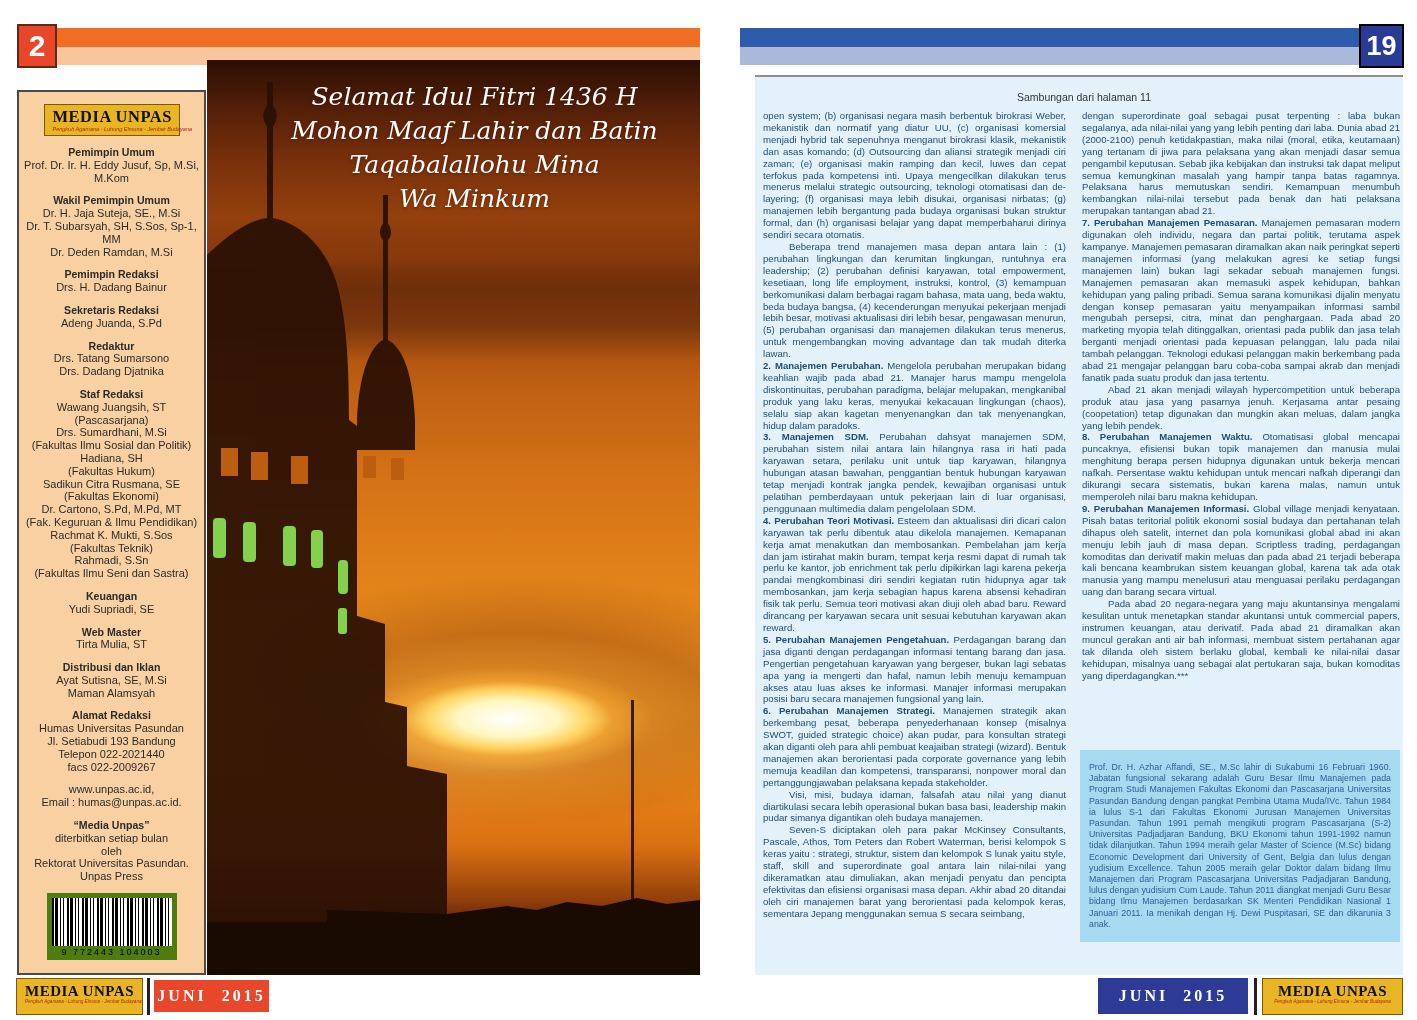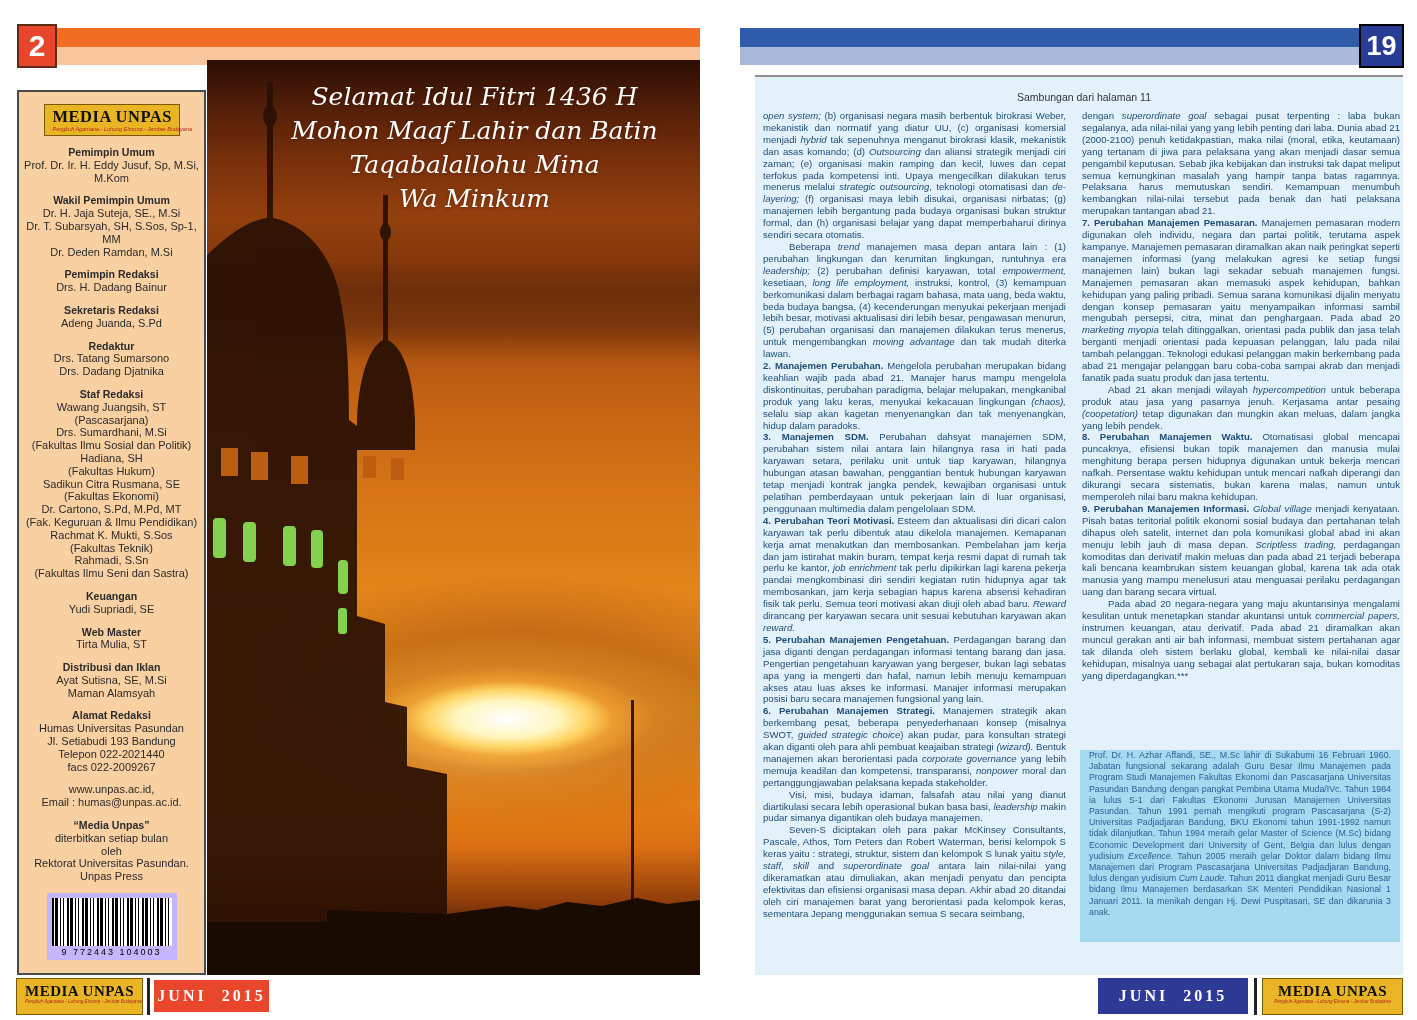--- a/index.html
+++ b/index.html
@@ -20,21 +20,21 @@
            padding-top:10px;overflow:hidden;}
   .logo{background:#e9b524;border:1px solid #7a5a00;box-sizing:border-box;text-align:center;
         padding:3px 8px 2px;}
   .logo-sidebar{width:136px;margin:2px auto 0;}
   .logo-title{font-family:"Liberation Serif",serif;font-weight:bold;font-size:16.5px;
               letter-spacing:.5px;color:#101010;line-height:18px;white-space:nowrap;}
   .logo-tag{font-size:5.5px;font-style:italic;color:#b3261e;line-height:7px;white-space:nowrap;}
   .sb-section{margin-top:10px;}
   .sb-head{font-weight:bold;font-size:10.6px;line-height:12.8px;}
   .sb-line{font-size:11px;line-height:12.8px;}
-  .barcode{width:120px;margin:10px auto 0;background:#c4b5fd;padding:5px 5px 2px;}
+  .barcode{width:120px;margin:10px auto 0;background:#4d7c0f;padding:5px 5px 2px;}
   .barcode-stripes{height:48px;background:repeating-linear-gradient(90deg,
       #000 0 2px,#fff 2px 3px,#000 3px 6px,#fff 6px 8px,#000 8px 9px,#fff 9px 11px,
       #000 11px 12px,#fff 12px 15px);}
   .barcode-num{font-size:9px;letter-spacing:2px;color:#000;line-height:12px;}
 
   
   .photo{position:absolute;left:207px;top:60px;width:493px;height:915px;margin:0;overflow:hidden;
     background:
       radial-gradient(145px 52px at 61% 72%, #ffffff 0%, #fff6c0 35%, #ffd565 55%, rgba(250,170,50,.55) 72%, rgba(250,160,40,0) 100%),
       radial-gradient(240px 95px at 59% 73%, rgba(255,225,130,.7) 0%, rgba(248,170,60,.35) 55%, rgba(248,170,60,0) 100%),
@@ -65,23 +65,23 @@
          border-top:2px solid #8f8f8f;box-sizing:border-box;overflow:hidden;}
   .article-title{margin:9px 0 0 10px;font-size:21px;font-weight:bold;color:#2d2d2d;letter-spacing:-.2px;}
   .article-sub{margin:14px 0 0 10px;font-size:10.5px;color:#333;text-align:center;}
   .columns{display:flex;gap:16px;margin:7px 0 0 8px;}
   .col{text-align:justify;color:#1f4d77;font-size:9.6px;line-height:11.9px;}
   .col-l{width:303px;}
   .col-r{width:318px;}
   .para{margin:0;}
   .para.indent{text-indent:26px;}
   .b{font-weight:bold;}
-  .i{font-style:italic;}
+  .i{}
   .bio{position:absolute;left:325px;top:673px;width:320px;height:192px;background:#a7daf0;
-       padding:0 9px;box-sizing:border-box;font-size:8.8px;line-height:11.2px;
+       padding:12px 9px;box-sizing:border-box;font-size:8.8px;line-height:11.2px;
        text-align:justify;color:#2b5f93;overflow:hidden;z-index:2;}
   .footer-date-right{left:1098px;top:978px;width:150px;height:36px;background:#2d3a96;}
   .footer-div-right{position:absolute;left:1254px;top:978px;width:3px;height:37px;background:#222;}
   .footer-logo-right{position:absolute;left:1262px;top:978px;width:141px;height:37px;}
 </style>
 </head>
 <body>
 
 <div class="spread">
 

